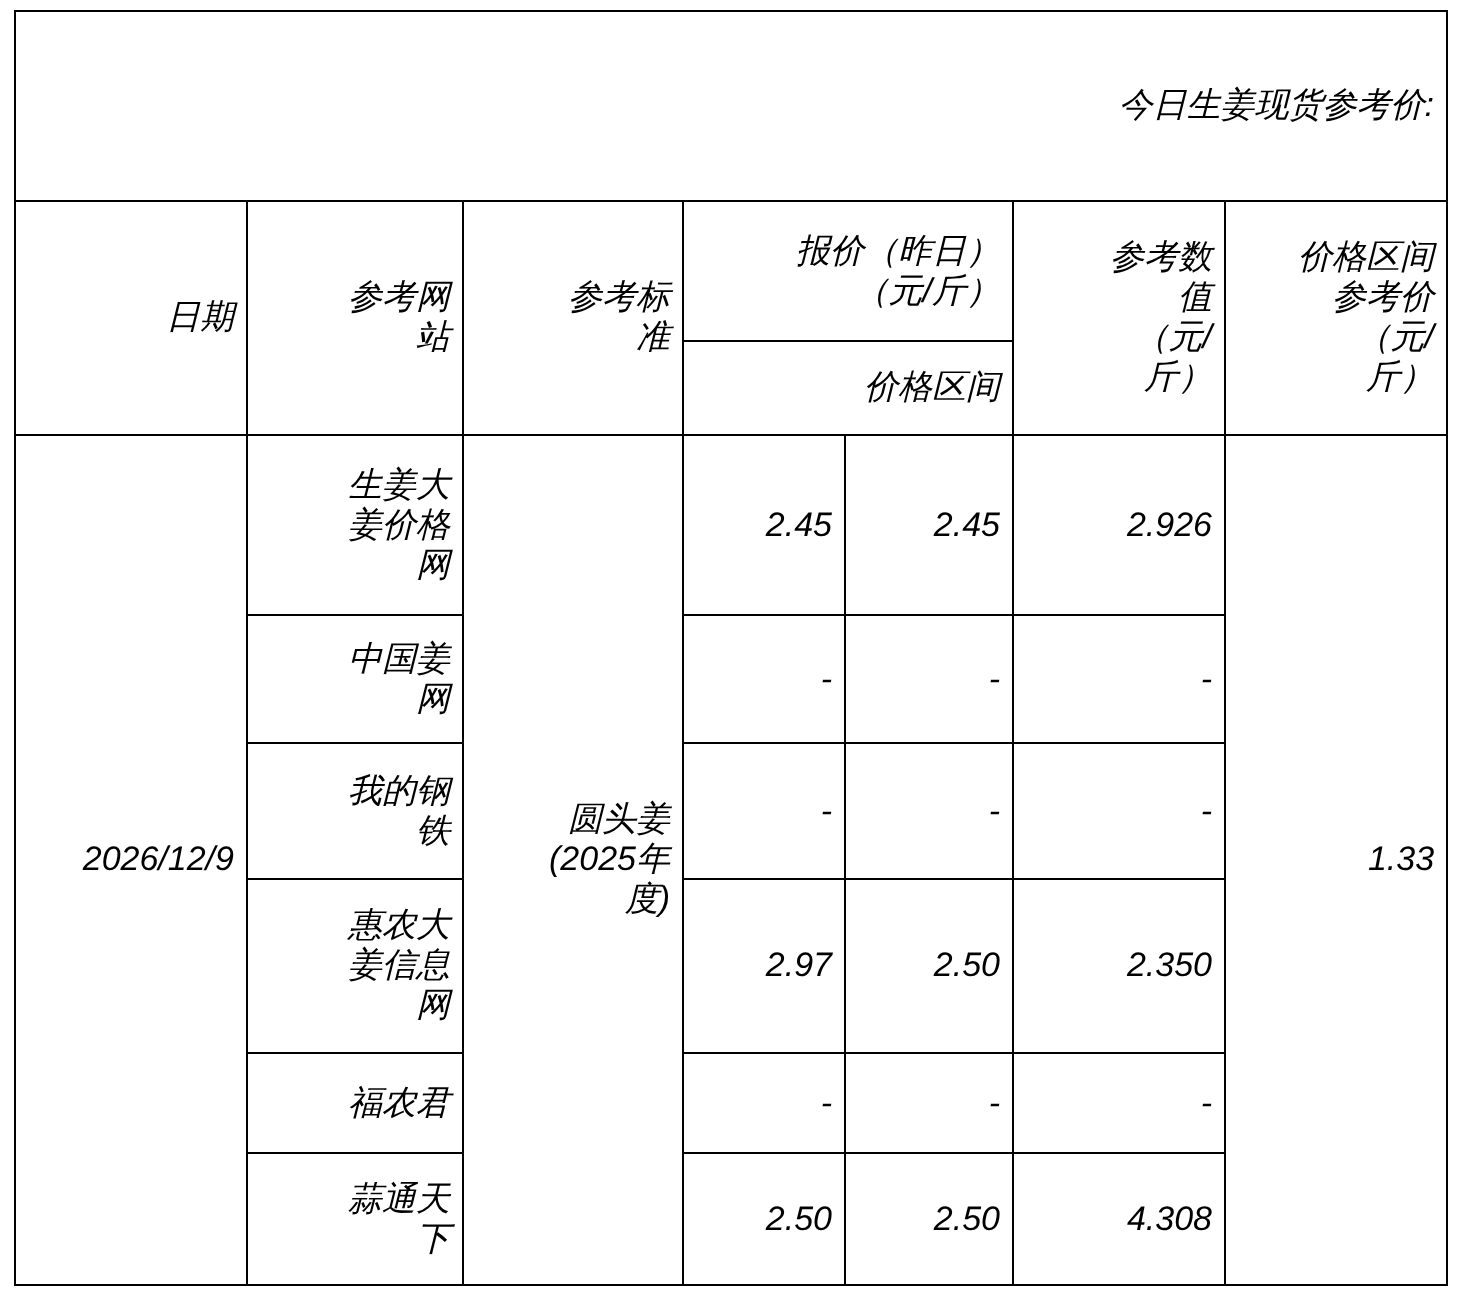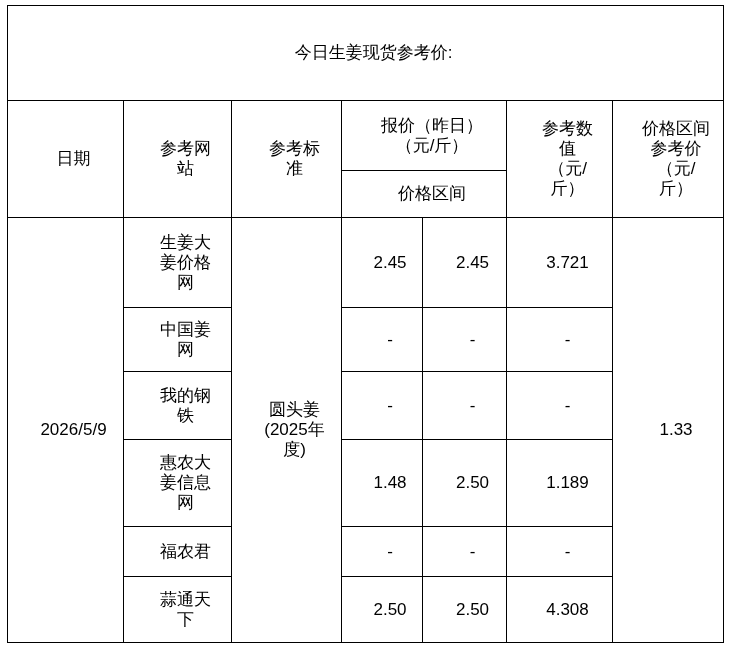--- a/index.html
+++ b/index.html
@@ -16,27 +16,28 @@
     padding: 5px 6px 8px 7px;
   }
   table.price-table {
     border-collapse: collapse;
     table-layout: fixed;
     width: 716px;
   }
   .price-table td {
     border: 1px solid #000000;
     vertical-align: middle;
-    text-align: center;
+    text-align: right;
     padding: 2px 6px 2px 22px;
     font-size: 17px;
     line-height: 20px;
     white-space: pre-line;
     overflow: hidden;
     box-sizing: border-box;
+    font-style: italic;
   }
   .title-row td {
     height: 95px;
   }
   .hdr-a td { height: 70px; }
   .hdr-b td { height: 47px; margin-top: 12px; }
   .r1 td { height: 90px; }
   .r2 td { height: 64px; }
   .r3 td { height: 68px; }
   .r4 td { height: 87px; }
@@ -77,53 +78,53 @@
     <td rowspan="2">价格区间
 参考价
 （元/
 斤）</td>
   </tr>
   <tr class="hdr-b">
     <td colspan="2">价格区间</td>
   </tr>
 
   <tr class="r1">
-    <td rowspan="6">2026/5/9</td>
+    <td rowspan="6">2026/12/9</td>
     <td>生姜大
 姜价格
 网</td>
     <td rowspan="6">圆头姜
 (2025年
 度)</td>
     <td>2.45</td>
     <td>2.45</td>
-    <td>3.721</td>
+    <td>2.926</td>
     <td rowspan="6">1.33</td>
   </tr>
   <tr class="r2">
     <td>中国姜
 网</td>
     <td>-</td>
     <td>-</td>
     <td>-</td>
   </tr>
   <tr class="r3">
     <td>我的钢
 铁</td>
     <td>-</td>
     <td>-</td>
     <td>-</td>
   </tr>
   <tr class="r4">
     <td>惠农大
 姜信息
 网</td>
-    <td>1.48</td>
+    <td>2.97</td>
     <td>2.50</td>
-    <td>1.189</td>
+    <td>2.350</td>
   </tr>
   <tr class="r5">
     <td>福农君</td>
     <td>-</td>
     <td>-</td>
     <td>-</td>
   </tr>
   <tr class="r6">
     <td>蒜通天
 下</td>

